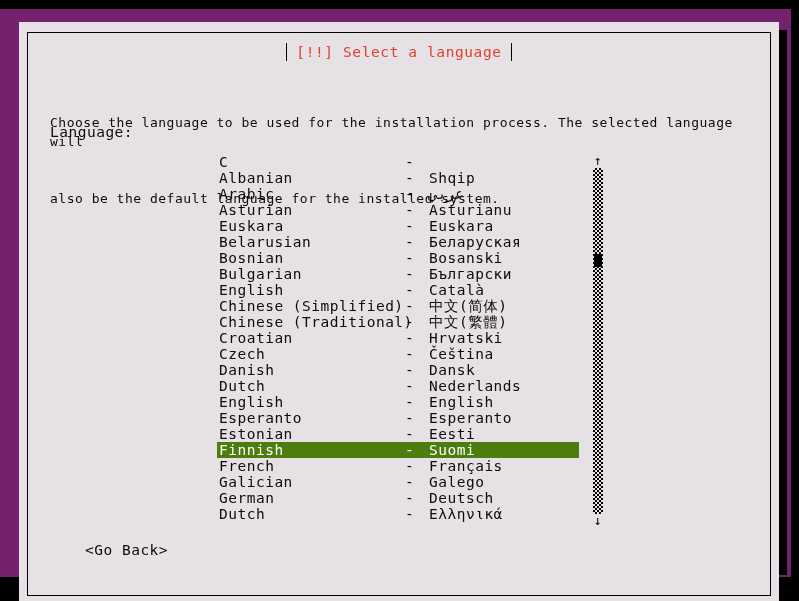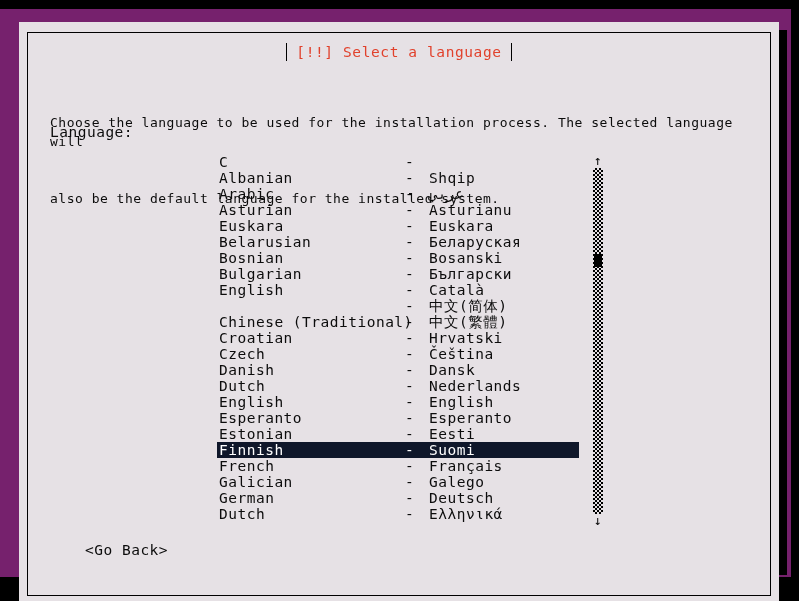--- a/index.html
+++ b/index.html
@@ -129,21 +129,21 @@
   .list-row {
     position: relative;
     height: 16px;
     line-height: 16px;
     font-size: 14.5px;
     letter-spacing: 0.5px;
     color: #0c0c0c;
     white-space: pre;
   }
   .list-row.selected {
-    background: #0f172a;
+    background: #4d7c0f;
     color: #ffffff;
   }
   .cell-en {
     position: absolute;
     left: 2px;
     top: 0;
   }
   .cell-dash {
     position: absolute;
     left: 188px;
@@ -261,21 +261,21 @@
     <div class="list" id="language-list">
         <div class="list-row"><span class="cell-en">C</span><span class="cell-dash">-</span></div>
         <div class="list-row"><span class="cell-en">Albanian</span><span class="cell-dash">-</span><span class="cell-native">Shqip</span></div>
         <div class="list-row"><span class="cell-en">Arabic</span><span class="cell-dash">-</span><span class="cell-native">عربي</span></div>
         <div class="list-row"><span class="cell-en">Asturian</span><span class="cell-dash">-</span><span class="cell-native">Asturianu</span></div>
         <div class="list-row"><span class="cell-en">Euskara</span><span class="cell-dash">-</span><span class="cell-native">Euskara</span></div>
         <div class="list-row"><span class="cell-en">Belarusian</span><span class="cell-dash">-</span><span class="cell-native">Беларуская</span></div>
         <div class="list-row"><span class="cell-en">Bosnian</span><span class="cell-dash">-</span><span class="cell-native">Bosanski</span></div>
         <div class="list-row"><span class="cell-en">Bulgarian</span><span class="cell-dash">-</span><span class="cell-native">Български</span></div>
         <div class="list-row"><span class="cell-en">English</span><span class="cell-dash">-</span><span class="cell-native">Català</span></div>
-        <div class="list-row"><span class="cell-dash">-</span><span class="cell-native">中文(简体)</span></div>
+        <div class="list-row"><span class="cell-en">Chinese (Simplified)</span><span class="cell-dash">-</span><span class="cell-native">中文(简体)</span></div>
         <div class="list-row"><span class="cell-en">Chinese (Traditional)</span><span class="cell-dash">-</span><span class="cell-native">中文(繁體)</span></div>
         <div class="list-row"><span class="cell-en">Croatian</span><span class="cell-dash">-</span><span class="cell-native">Hrvatski</span></div>
         <div class="list-row"><span class="cell-en">Czech</span><span class="cell-dash">-</span><span class="cell-native">Čeština</span></div>
         <div class="list-row"><span class="cell-en">Danish</span><span class="cell-dash">-</span><span class="cell-native">Dansk</span></div>
         <div class="list-row"><span class="cell-en">Dutch</span><span class="cell-dash">-</span><span class="cell-native">Nederlands</span></div>
         <div class="list-row"><span class="cell-en">English</span><span class="cell-dash">-</span><span class="cell-native">English</span></div>
         <div class="list-row"><span class="cell-en">Esperanto</span><span class="cell-dash">-</span><span class="cell-native">Esperanto</span></div>
         <div class="list-row"><span class="cell-en">Estonian</span><span class="cell-dash">-</span><span class="cell-native">Eesti</span></div>
         <div class="list-row selected"><span class="cell-en">Finnish</span><span class="cell-dash">-</span><span class="cell-native">Suomi</span></div>
         <div class="list-row"><span class="cell-en">French</span><span class="cell-dash">-</span><span class="cell-native">Français</span></div>

